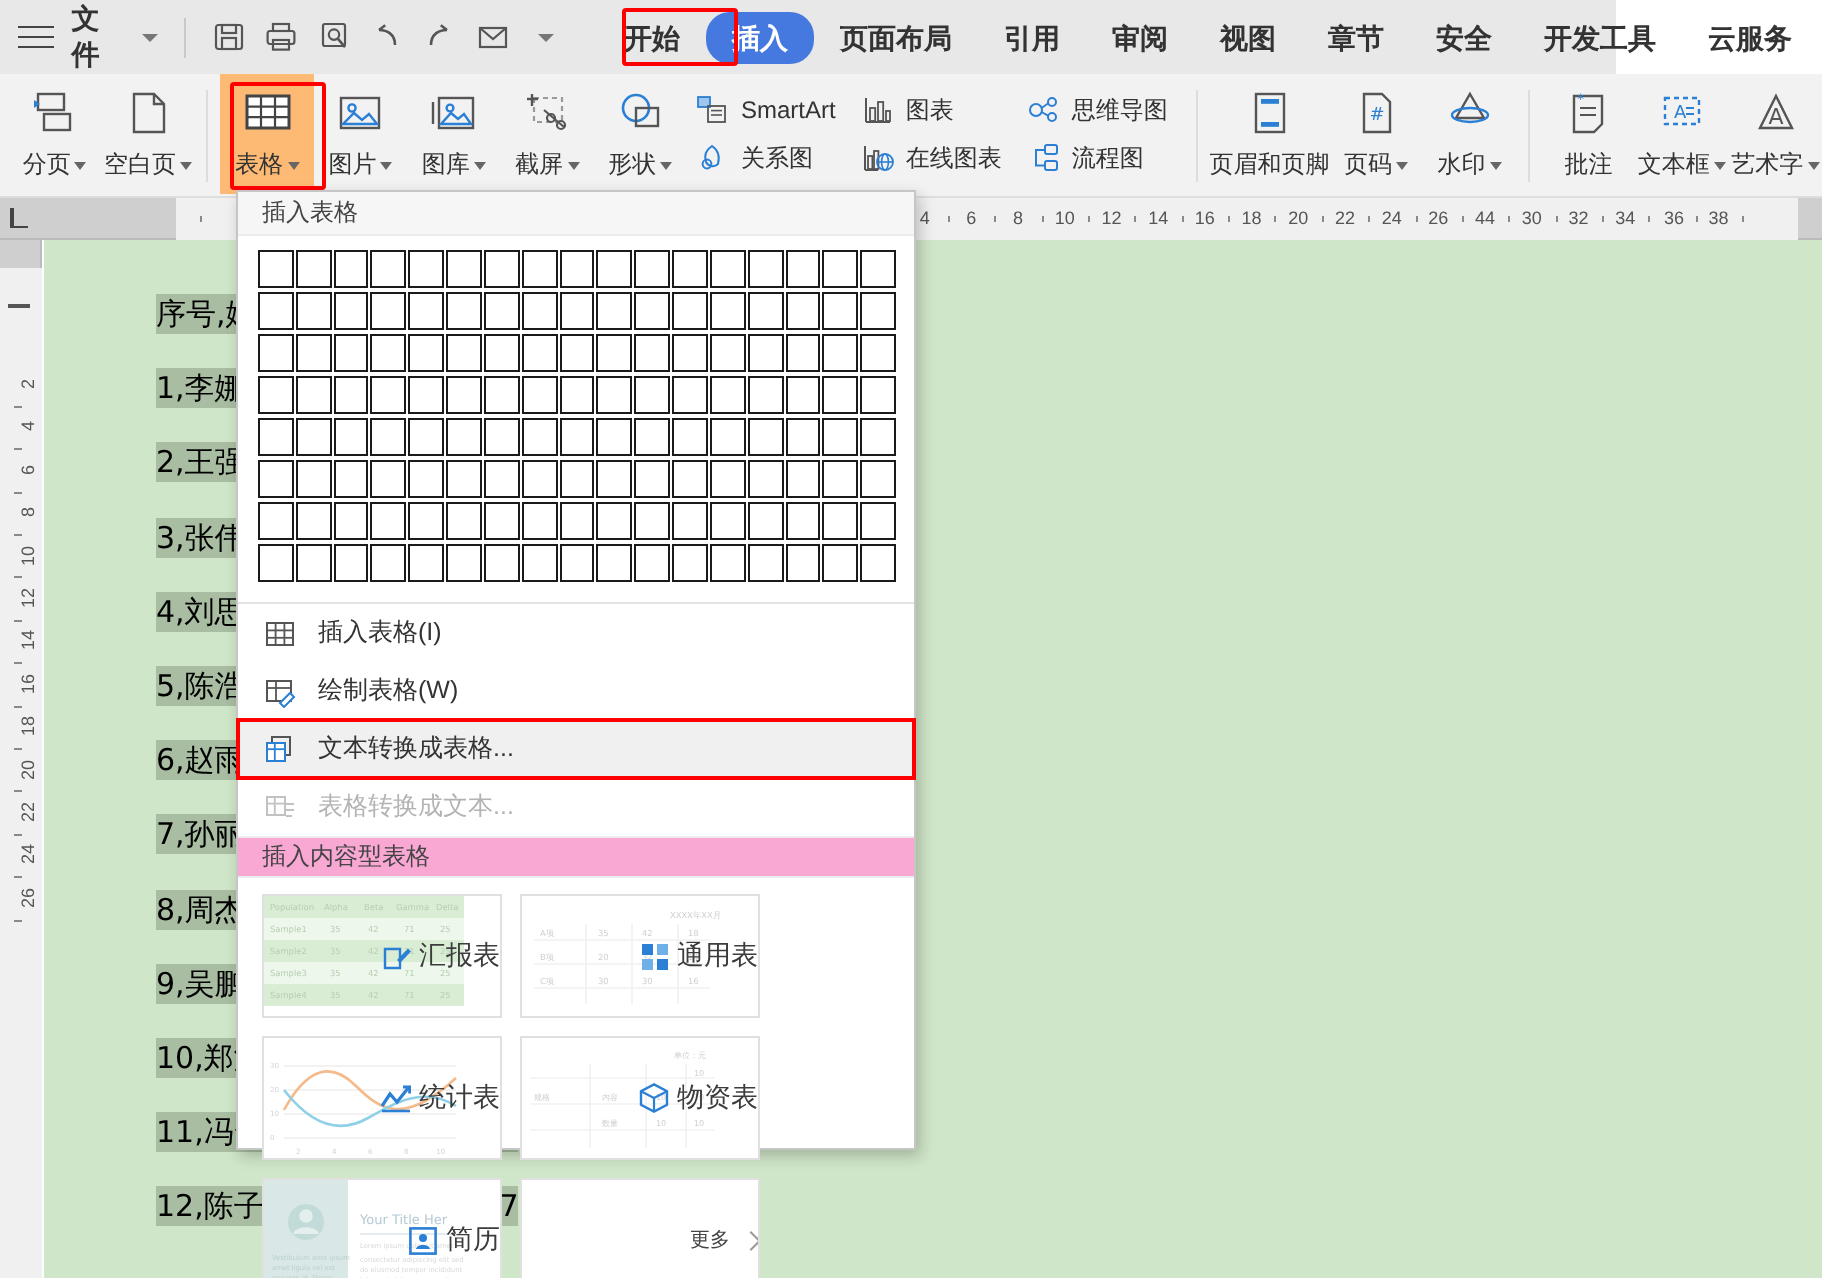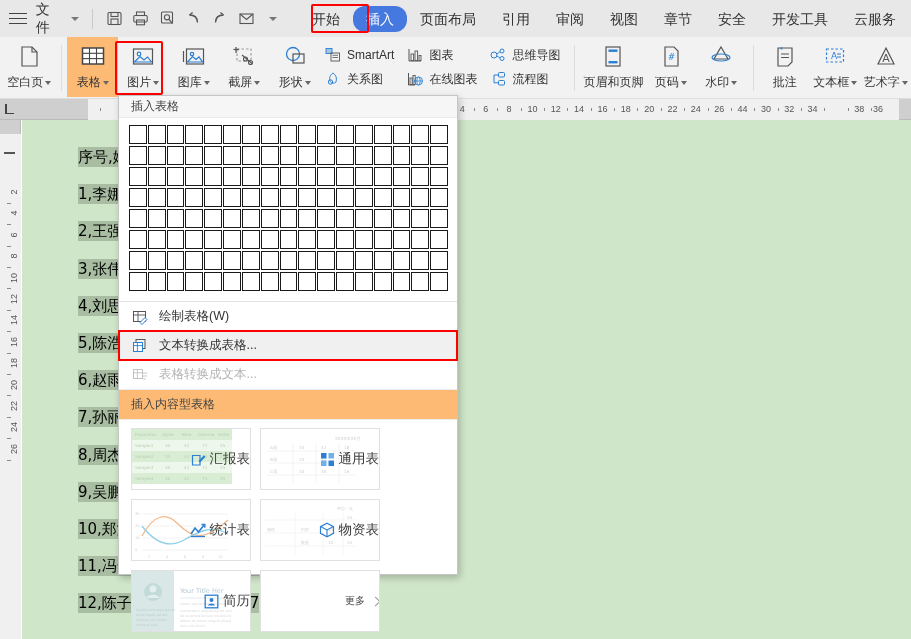--- a/index.html
+++ b/index.html
@@ -7,23 +7,23 @@
     margin: 0; padding: 0;
     width: 911px; height: 639px;
     overflow: hidden;
     font-family: "Liberation Sans", "DejaVu Sans", sans-serif;
     background: #ffffff;
   }
   #app { position: relative; width: 911px; height: 639px; }
 
   
   .menubar {
-    position: absolute; top: 0; left: 0; width: 911px; height: 37px;
+    position: absolute; top: 0; left: 0; width: 808px; height: 37px;
     background: #e8e8e8;
-    display: flex; align-items: center;
+    display: flex; align-items: center; font-weight: bold;
   }
   .mb-left { display: flex; align-items: center; padding-left: 8px; gap: 2px; }
   .hamburger {
     width: 20px; height: 14px; position: relative; margin-right: 4px;
     display: inline-block;
   }
   .hamburger i { position: absolute; left: 1px; width: 18px; height: 1.6px; background: #444; }
   .hamburger i:nth-child(1) { top: 1px; }
   .hamburger i:nth-child(2) { top: 6.2px; }
   .hamburger i:nth-child(3) { top: 11.4px; }
@@ -142,21 +142,21 @@
   }
   .dd-divider { height: 1px; background: #e3e3e3; margin: 2px 0 0 0; }
   .dd-item {
     height: 29px; display: flex; align-items: center; gap: 10px;
     padding-left: 12px; font-size: 12.5px; color: #333; position: relative;
   }
   .dd-item.disabled { color: #b3b3b3; }
   .dd-item .gl { width: 18px; height: 18px; display:flex; align-items:center; justify-content:center; }
   .dd-item.hl-red { outline: 2px solid #ff0000; outline-offset: -1px; background: #f0f0f0; z-index: 3; }
   .dd-section {
-    height: 31px; background: #fdba74; display: flex; align-items: center;
+    height: 21px; background: #f9a8d4; display: flex; align-items: center;
     padding-left: 12px; font-size: 12px; color: #444;
     border-top: 1px solid #ececec; border-bottom: 1px solid #ececec;
   }
   .cards { padding: 8px 10px 10px 12px; display: flex; flex-wrap: wrap; gap: 9px; }
   .card {
     width: 120px; height: 62px; border: 1px solid #e0e0e0; background: #fff;
     position: relative; overflow: hidden;
     display: flex; align-items: center; justify-content: flex-end;
   }
   .card .card-label {
@@ -241,20 +241,33 @@
       <div class="tab">安全</div>
       <div class="tab">开发工具</div>
       <div class="tab">云服务</div>
       <div class="tab">文档助手</div>
     </div>
   </div>
   <div class="tab-hl-box" style="left:311px; top:4px; width:58px; height:29px;"></div>
 
   <div class="ribbon">
 
+    <div class="rbtn">
+      <span class="gl">
+        <svg width="26" height="26" viewBox="0 0 26 26">
+            <rect x="5" y="3" width="13" height="8" fill="none" stroke="#555" stroke-width="1.2"></rect>
+            <rect x="8" y="13" width="13" height="8" fill="none" stroke="#555" stroke-width="1.2"></rect>
+            <path d="M3 6 L6 8 L3 10 Z" fill="#2b7fd4"></path>
+          </svg>
+      </span>
+      <span class="lbl">
+          <span>分页</span>
+          <i class="caret-t"></i>
+        </span>
+    </div>
 
     <div class="rbtn">
       <span class="gl">
         <svg width="26" height="26" viewBox="0 0 26 26">
             <path d="M6 3 H16 L21 8 V22 H6 Z" fill="none" stroke="#555" stroke-width="1.2"></path>
             <path d="M16 3 V8 H21" fill="none" stroke="#555" stroke-width="1.2"></path>
           </svg>
       </span>
       <span class="lbl">
           <span>空白页</span>
@@ -533,21 +546,21 @@
         <div class="tick" style="left: 719.2px;">26</div>
         <div class="minor" style="left: 730.875px;"></div>
         <div class="tick" style="left: 742.55px;">44</div>
         <div class="minor" style="left: 754.225px;"></div>
         <div class="tick" style="left: 765.9px;">30</div>
         <div class="minor" style="left: 777.575px;"></div>
         <div class="tick" style="left: 789.25px;">32</div>
         <div class="minor" style="left: 800.925px;"></div>
         <div class="tick" style="left: 812.6px;">34</div>
         <div class="minor" style="left: 824.275px;"></div>
-        <div class="tick" style="left: 878px; text-align: right;">36</div>
+        <div class="tick" style="left: 837px; text-align: right;">36</div>
         <div class="minor" style="left: 847.625px;"></div>
         <div class="tick" style="left: 859.3px;">38</div>
         <div class="minor" style="left: 870.975px;"></div>
         <div class="minor" style="left: 427.325px;"></div>
         <div class="minor" style="left: 403.975px;"></div>
         <div class="minor" style="left: 380.625px;"></div>
         <div class="minor" style="left: 357.275px;"></div>
         <div class="minor" style="left: 333.925px;"></div>
         <div class="minor" style="left: 310.575px;"></div>
         <div class="minor" style="left: 287.225px;"></div>
@@ -772,20 +785,32 @@
           <div class="gcell"></div>
           <div class="gcell"></div>
           <div class="gcell"></div>
           <div class="gcell"></div>
           <div class="gcell"></div>
         </div>
       </div>
 
     <div class="dd-divider"></div>
 
+    <div class="dd-item">
+      <span class="gl">
+        <svg width="16" height="16" viewBox="0 0 16 16">
+            <rect x="1.5" y="2.5" width="13" height="11" fill="none" stroke="#555" stroke-width="1"></rect>
+            <line x1="1.5" y1="6.2" x2="14.5" y2="6.2" stroke="#555" stroke-width="0.9"></line>
+            <line x1="1.5" y1="9.9" x2="14.5" y2="9.9" stroke="#555" stroke-width="0.9"></line>
+            <line x1="5.8" y1="2.5" x2="5.8" y2="13.5" stroke="#555" stroke-width="0.9"></line>
+            <line x1="10.2" y1="2.5" x2="10.2" y2="13.5" stroke="#555" stroke-width="0.9"></line>
+          </svg>
+      </span>
+      <span>插入表格(I)</span>
+    </div>
 
     <div class="dd-item">
       <span class="gl">
         <svg width="16" height="16" viewBox="0 0 16 16">
             <rect x="1.5" y="2.5" width="12" height="10" fill="none" stroke="#555" stroke-width="1"></rect>
             <line x1="1.5" y1="6" x2="13.5" y2="6" stroke="#555" stroke-width="0.9"></line>
             <line x1="6" y1="2.5" x2="6" y2="12.5" stroke="#555" stroke-width="0.9"></line>
             <path d="M8 13.5 L13 8.5 L15 10.5 L10 15.5 Z" fill="#fff" stroke="#2b7fd4" stroke-width="1"></path>
           </svg>
       </span>

